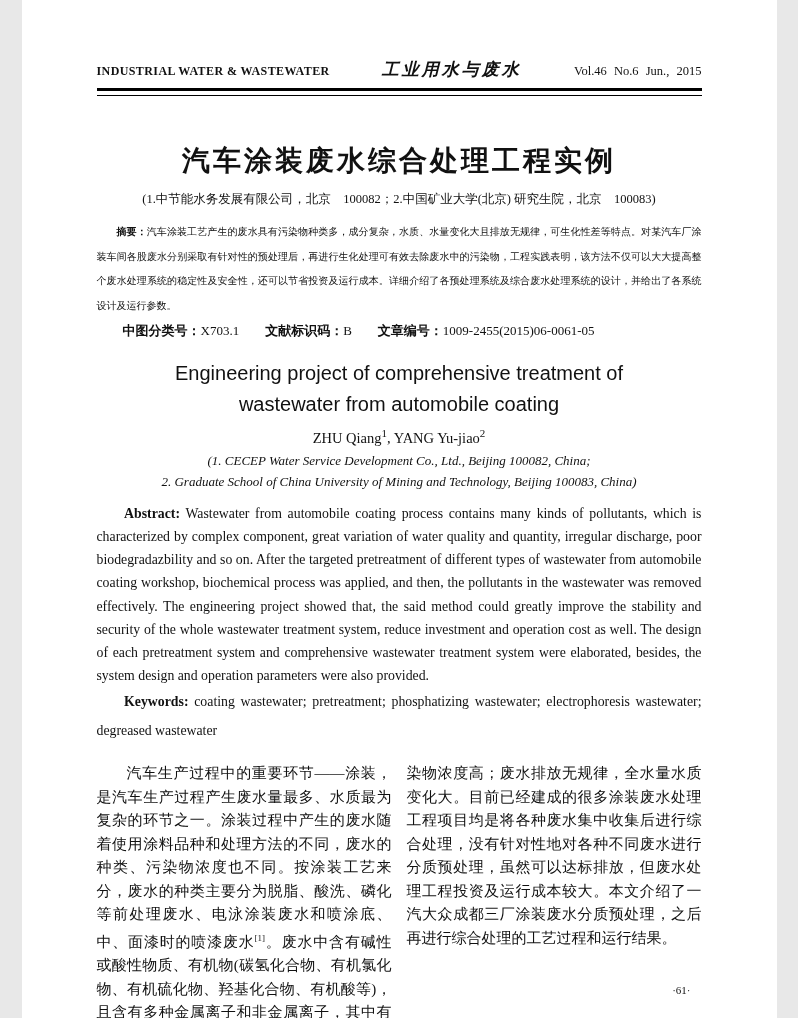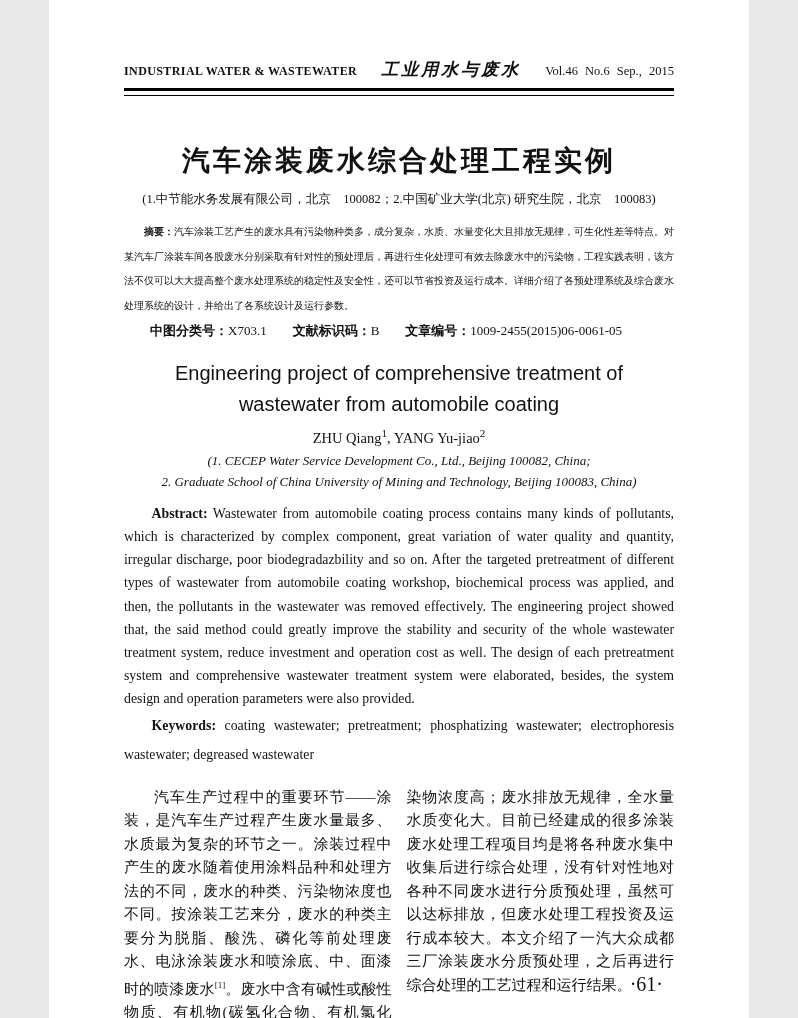--- a/index.html
+++ b/index.html
@@ -1,19 +1,19 @@
 <!DOCTYPE html>
 <html><head>
 <meta charset="utf-8">
 <style>
   * { margin: 0; padding: 0; box-sizing: border-box; }
   html, body { background: #e8e8e8; }
   .page {
     position: relative;
-    width: 700px;
+    width: 755px;
     height: 1018px;
     margin: 0 auto;
     background: #ffffff;
     color: #111111;
     padding: 58px 75px 0 75px;
     font-family: "Liberation Serif", "DejaVu Serif", serif;
     overflow: hidden;
   }
   
   .head-row {
@@ -128,33 +128,33 @@
     text-align: justify;
     text-indent: 2em;
   }
   .col p.no-indent { text-indent: 0; }
   .col p sup { font-size: 9px; }
   
   .page-number {
     position: absolute;
     right: 86px;
     bottom: 22px;
-    font-size: 20px;
+    font-size: 11px;
     text-align: center;
   }
 </style>
 </head>
 <body>
 
 <div class="page">
 
   <div class="head-row">
     <span class="journal-en">INDUSTRIAL WATER &amp; WASTEWATER</span>
     <span class="journal-cn">工业用水与废水</span>
-    <span class="issue-info">Vol.46  No.6  Sep., 2015</span>
+    <span class="issue-info">Vol.46  No.6  Jun., 2015</span>
   </div>
   <div class="rule-thick"></div>
   <div class="rule-thin"></div>
 
   <h1 class="title-cn">汽车涂装废水综合处理工程实例</h1>
 
 
   <div class="affil-cn">(1.中节能水务发展有限公司，北京　100082；2.中国矿业大学(北京) 研究生院，北京　100083)</div>
 
   <p class="abstract-cn"><span class="bold-label">摘要：</span><span>汽车涂装工艺产生的废水具有污染物种类多，成分复杂，水质、水量变化大且排放无规律，可生化性差等特点。对某汽车厂涂装车间各股废水分别采取有针对性的预处理后，再进行生化处理可有效去除废水中的污染物，工程实践表明，该方法不仅可以大大提高整个废水处理系统的稳定性及安全性，还可以节省投资及运行成本。详细介绍了各预处理系统及综合废水处理系统的设计，并给出了各系统设计及运行参数。</span></p>

